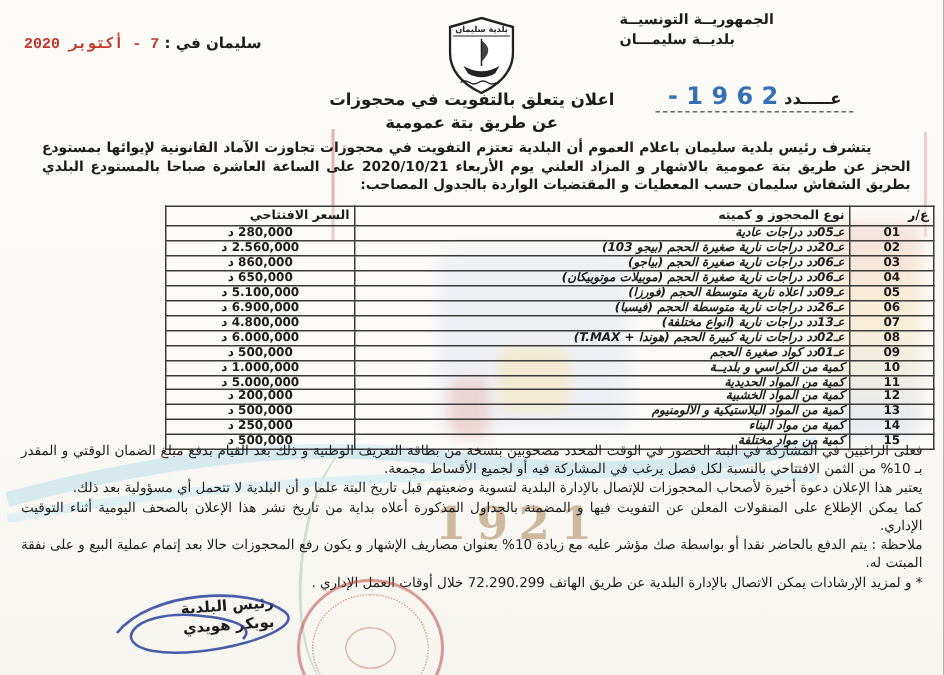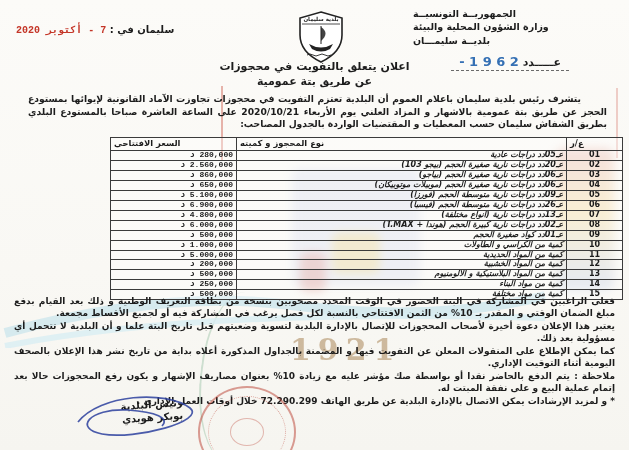--- a/index.html
+++ b/index.html
@@ -18,41 +18,41 @@
   .greenline{left:200px;top:292px;width:70px;height:170px;border-left:2px solid rgba(110,170,130,.30);
              border-radius:50%;transform:rotate(6deg);}
   .wm1921{left:290px;top:332px;font-size:30px;font-weight:bold;letter-spacing:7px;
           color:rgba(158,117,64,.48);font-family:"DejaVu Serif",serif;}
   
   .textblock{position:absolute;z-index:2;}
   .gov{top:7px;right:8px;width:208px;text-align:left;font-size:9.5px;font-weight:bold;
        line-height:1.4;direction:rtl;}
   .refline{top:54px;right:60px;direction:rtl;font-weight:bold;font-size:11px;
            border-bottom:1px dashed #6a6a6a;padding:0 8px 1px;}
-  .refnum{color:#3570b4;letter-spacing:3px;font-size:13px;}
+  .refnum{color:#3570b4;letter-spacing:3px;font-size:16px;}
   .dateline{top:24px;left:16px;direction:rtl;font-size:10px;font-weight:bold;white-space:nowrap;}
   .datevalue{color:#c43527;font-family:Liberation Mono, monospace;}
   .emblem{top:11px;left:299px;}
   .title{top:60px;left:0;right:0;text-align:center;font-size:11px;font-weight:bold;line-height:1.32;direction:rtl;}
   
   .intro{top:93px;right:22px;left:28px;direction:rtl;text-align:justify;font-size:9.2px;
          font-weight:bold;line-height:1.36;text-indent:26px;margin:0;}
   
   table.auction{position:absolute;z-index:2;top:137px;left:110px;width:512px;border-collapse:collapse;
          direction:rtl;font-size:8px;font-weight:bold;table-layout:fixed;background:rgba(255,255,255,.35);}
   table.auction th,table.auction td{border:1px solid #3b3b3b;padding:0 3px;line-height:1.12;white-space:nowrap;overflow:hidden;}
-  table.auction th{height:12px;font-size:8.4px;text-align:left;}
+  table.auction th{height:12px;font-size:8.4px;text-align:right;}
   table.auction td{height:8.2px;}
   .w-num{width:56px;} .w-item{width:330px;} .w-price{width:126px;}
   .c-num{text-align:center;}
   .c-item{text-align:right;font-style:italic;}
-  .c-price{text-align:right;padding-left:22px;font-family:Liberation Mono, monospace;}
+  .c-price{text-align:center;padding-left:22px;}
   
   .closing{top:296px;right:14px;left:14px;direction:rtl;text-align:justify;font-size:9.0px;
-           font-weight:bold;line-height:1.33;}
+           font-weight:normal;line-height:1.33;}
   .closing p{margin:0 0 1px 0;}
   .closing p.phone{}
   
   .sigblock{top:398px;left:90px;width:124px;text-align:center;font-weight:bold;font-size:10px;
             line-height:1.3;transform:rotate(-4deg);z-index:3;}
   .sigsvg{position:absolute;top:388px;left:66px;z-index:4;pointer-events:none;}
   .stamp{position:absolute;top:386px;left:198px;width:94px;height:88px;z-index:3;
          border:2px solid rgba(186,62,48,.50);border-radius:50%;filter:blur(.4px);}
   .stamp::before{content:"";position:absolute;inset:8px;border:1.5px dotted rgba(186,62,48,.45);border-radius:50%;}
   .stamp::after{content:"";position:absolute;inset:30px;border:1px solid rgba(186,62,48,.35);border-radius:50%;}
@@ -70,21 +70,20 @@
   <div class="artifact redline2"></div>
   <div class="artifact greenline"></div>
   <svg class="artifact" style="left:0;top:278px;" width="560" height="70" viewBox="0 0 560 70">
     <path d="M5 55 Q 170 10 300 28 Q 430 45 545 18" stroke="#cde6ec" stroke-width="10" fill="none" opacity="0.8"></path>
     <path d="M5 68 Q 200 30 545 40" stroke="#d8edf2" stroke-width="6" fill="none" opacity="0.8"></path>
   </svg>
   <div class="artifact wm1921">1921</div>
 
   <div class="textblock gov">
     <div>الجمهوريــة التونسيــة</div>
-    <div>وزارة الشؤون المحلية والبيئة</div>
     <div>بلديــة سليمـــان</div>
   </div>
 
   <div class="textblock refline">
     <span>عـــــدد</span>
     <span class="refnum">2 6 9 1 -</span>
   </div>
 
   <div class="textblock dateline">
     <span>سليمان في :</span>
@@ -142,21 +141,21 @@
         </tr>
 
         <tr>
           <td class="c-num">04</td>
           <td class="c-item">عـ06دد دراجات نارية صغيرة الحجم (موبيلات موتوبيكان)</td>
           <td class="c-price">650,000 د</td>
         </tr>
 
         <tr>
           <td class="c-num">05</td>
-          <td class="c-item">عـ09دد دراجات نارية متوسطة الحجم (فورزا)</td>
+          <td class="c-item">عـ09دد أعلاه نارية متوسطة الحجم (فورزا)</td>
           <td class="c-price">5.100,000 د</td>
         </tr>
 
         <tr>
           <td class="c-num">06</td>
           <td class="c-item">عـ26دد دراجات نارية متوسطة الحجم (فيسبا)</td>
           <td class="c-price">6.900,000 د</td>
         </tr>
 
         <tr>
@@ -172,21 +171,21 @@
         </tr>
 
         <tr>
           <td class="c-num">09</td>
           <td class="c-item">عـ01دد كواد صغيرة الحجم</td>
           <td class="c-price">500,000 د</td>
         </tr>
 
         <tr>
           <td class="c-num">10</td>
-          <td class="c-item">كمية من الكراسي و الطاولات</td>
+          <td class="c-item">كمية من الكراسي و بلديــة</td>
           <td class="c-price">1.000,000 د</td>
         </tr>
 
         <tr>
           <td class="c-num">11</td>
           <td class="c-item">كمية من المواد الحديدية</td>
           <td class="c-price">5.000,000 د</td>
         </tr>
 
         <tr>

